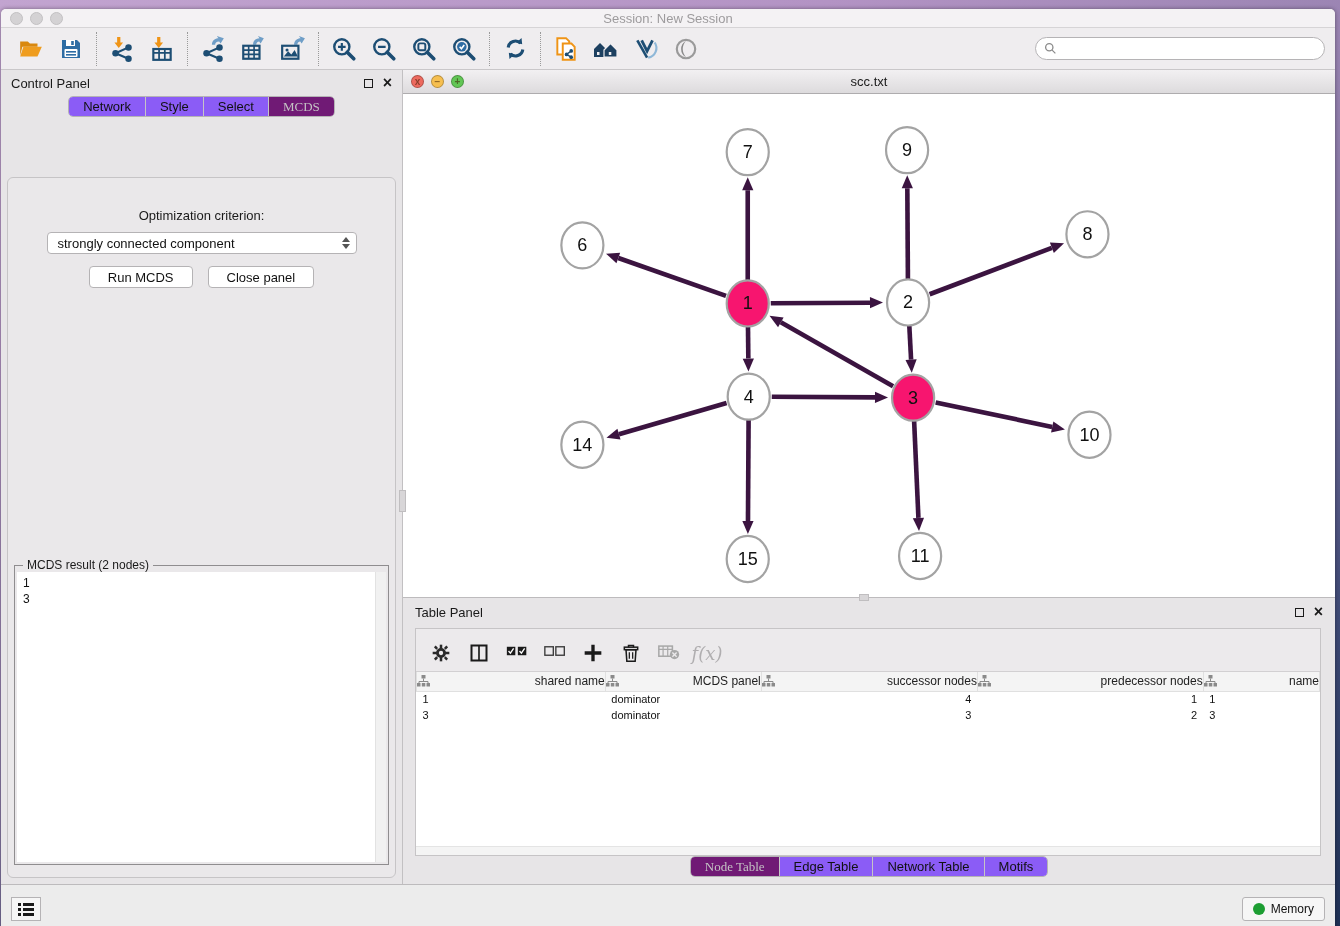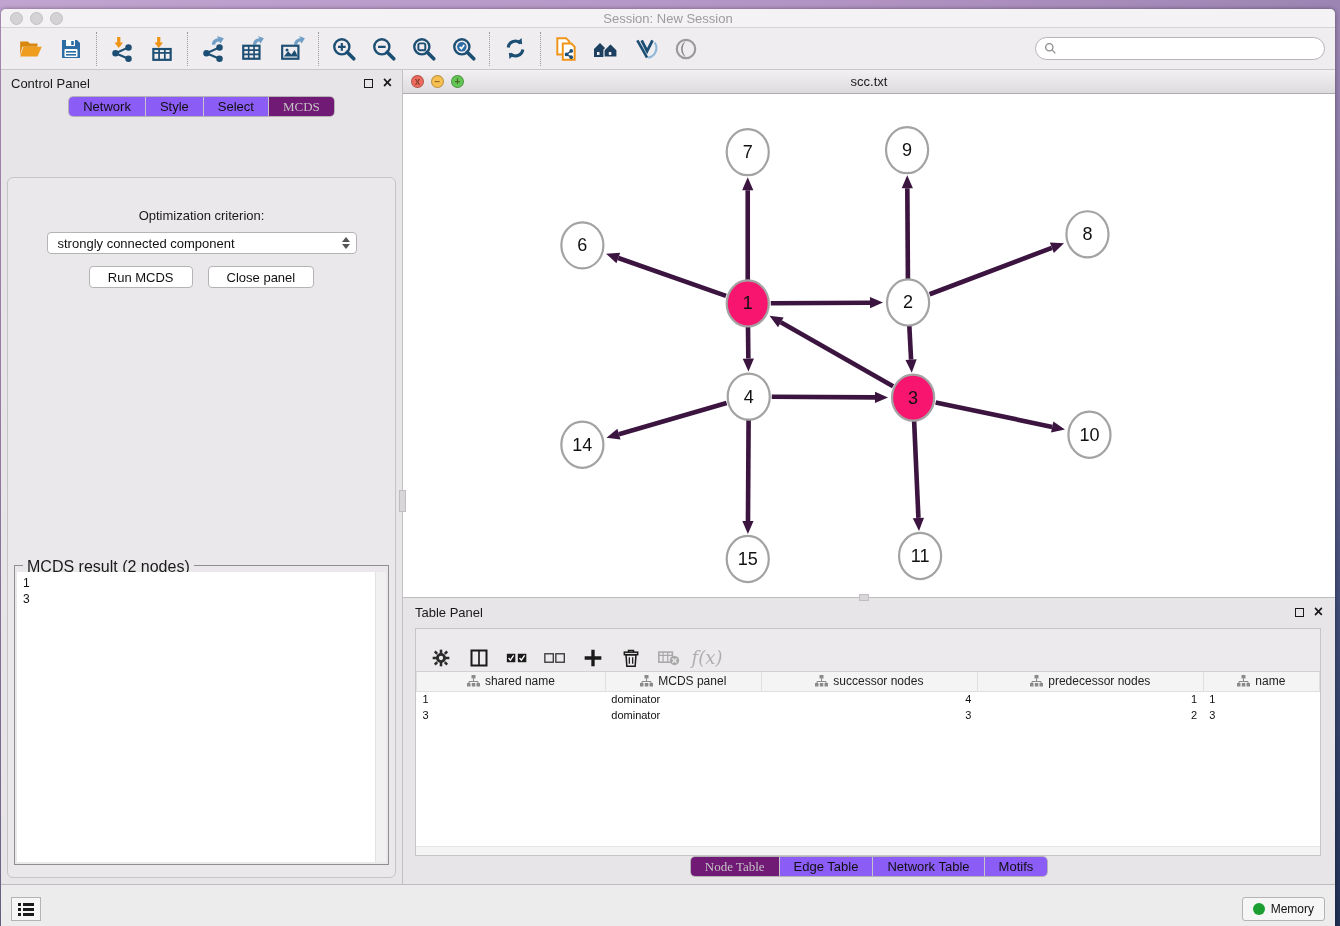--- a/index.html
+++ b/index.html
@@ -67,21 +67,21 @@
   .cp-buttons { display:flex; justify-content:center; gap:15px; margin-top:12px; }
   .cp-btn {
     height:22px; padding:0 18px; background:#fff; border:1px solid #b5b3b5; border-radius:4px;
     font-size:13px; color:#111; font-family:"Liberation Sans",sans-serif;
   }
   .mcds-group {
     position:absolute; left:6px; right:6px; top:387px; bottom:12px;
     border:1px solid #8f8d8f; background:#eae8ea;
   }
   .mcds-group-label {
-    position:absolute; top:-8px; left:8px; background:#eae8ea; padding:0 4px; font-size:16px; color:#1a1a1a;
+    position:absolute; top:-8px; left:8px; background:#eae8ea; padding:0 4px; font-size:12px; color:#1a1a1a;
   }
   .mcds-text {
     position:absolute; left:2px; right:2px; top:6px; bottom:2px; background:#fff;
     font-size:12px; color:#111; padding:3px 6px; line-height:16px; overflow:hidden;
   }
   .mcds-scroll { position:absolute; right:2px; top:6px; bottom:2px; width:11px; background:#f1f1f1; border-left:1px solid #e2e2e2; }
   
   .right-col { flex:1 1 auto; display:flex; flex-direction:column; min-width:0; position:relative; }
   
   .net-window { height:528px; flex:0 0 auto; display:flex; flex-direction:column; border-bottom:1px solid #bdbbbd; }
@@ -108,28 +108,28 @@
   }
   
   .table-panel { flex:1 1 auto; background:#e7e5e7; position:relative; display:flex; flex-direction:column; }
   .tp-head { height:28px; display:flex; align-items:center; padding:0 12px; }
   .tp-box {
     margin:2px 14px 0 12px; background:#fff; border:1px solid #c6c4c6; height:228px;
     display:flex; flex-direction:column; overflow:hidden;
   }
   .tp-toolbar { height:43px; flex:0 0 auto; background:#eceaec; border-bottom:1px solid #d2d0d2;
     display:flex; align-items:center; padding:0 10px; gap:8px; }
-  .tp-tool { width:30px; height:30px; display:flex; align-items:center; justify-content:center;margin-top:15px; }
+  .tp-tool { width:30px; height:30px; display:flex; align-items:flex-start; justify-content:center;margin-top:15px; }
   .fx-label { font-family:"DejaVu Serif",serif; font-style:italic; font-size:18px; color:#b0aeb0; }
   .grid-table { border-collapse:collapse; table-layout:fixed; font-size:11px; }
   .grid-table th {
     background:#f4f4f4; border:1px solid #e0e0e0; border-top:none; height:19px;
     font-weight:400; color:#222; font-size:12px; white-space:nowrap; overflow:hidden;
   }
-  .th-inner { display:flex; align-items:center; justify-content:center; gap:5px; }
+  .th-inner { display:flex; align-items:center; justify-content:space-between; gap:5px; }
   .grid-table td { height:16px; padding:0 6px; color:#111; white-space:nowrap; overflow:hidden; }
   .td-right { text-align:right; }
   .tp-scrolltrack { height:9px; background:#f4f4f4; border-top:1px solid #e4e4e4; margin-top:auto; }
   .tp-tabs { display:flex; justify-content:center; }
   
   .statusbar {
     height:48px; flex:0 0 auto; background:#ececec; border-top:1px solid #bdbbbd;
     display:flex; align-items:center; padding:0 10px;
   }
   .status-btn { width:30px; height:24px; background:#f6f6f6; border:1px solid #b5b3b5; display:flex; align-items:center; justify-content:center; }

